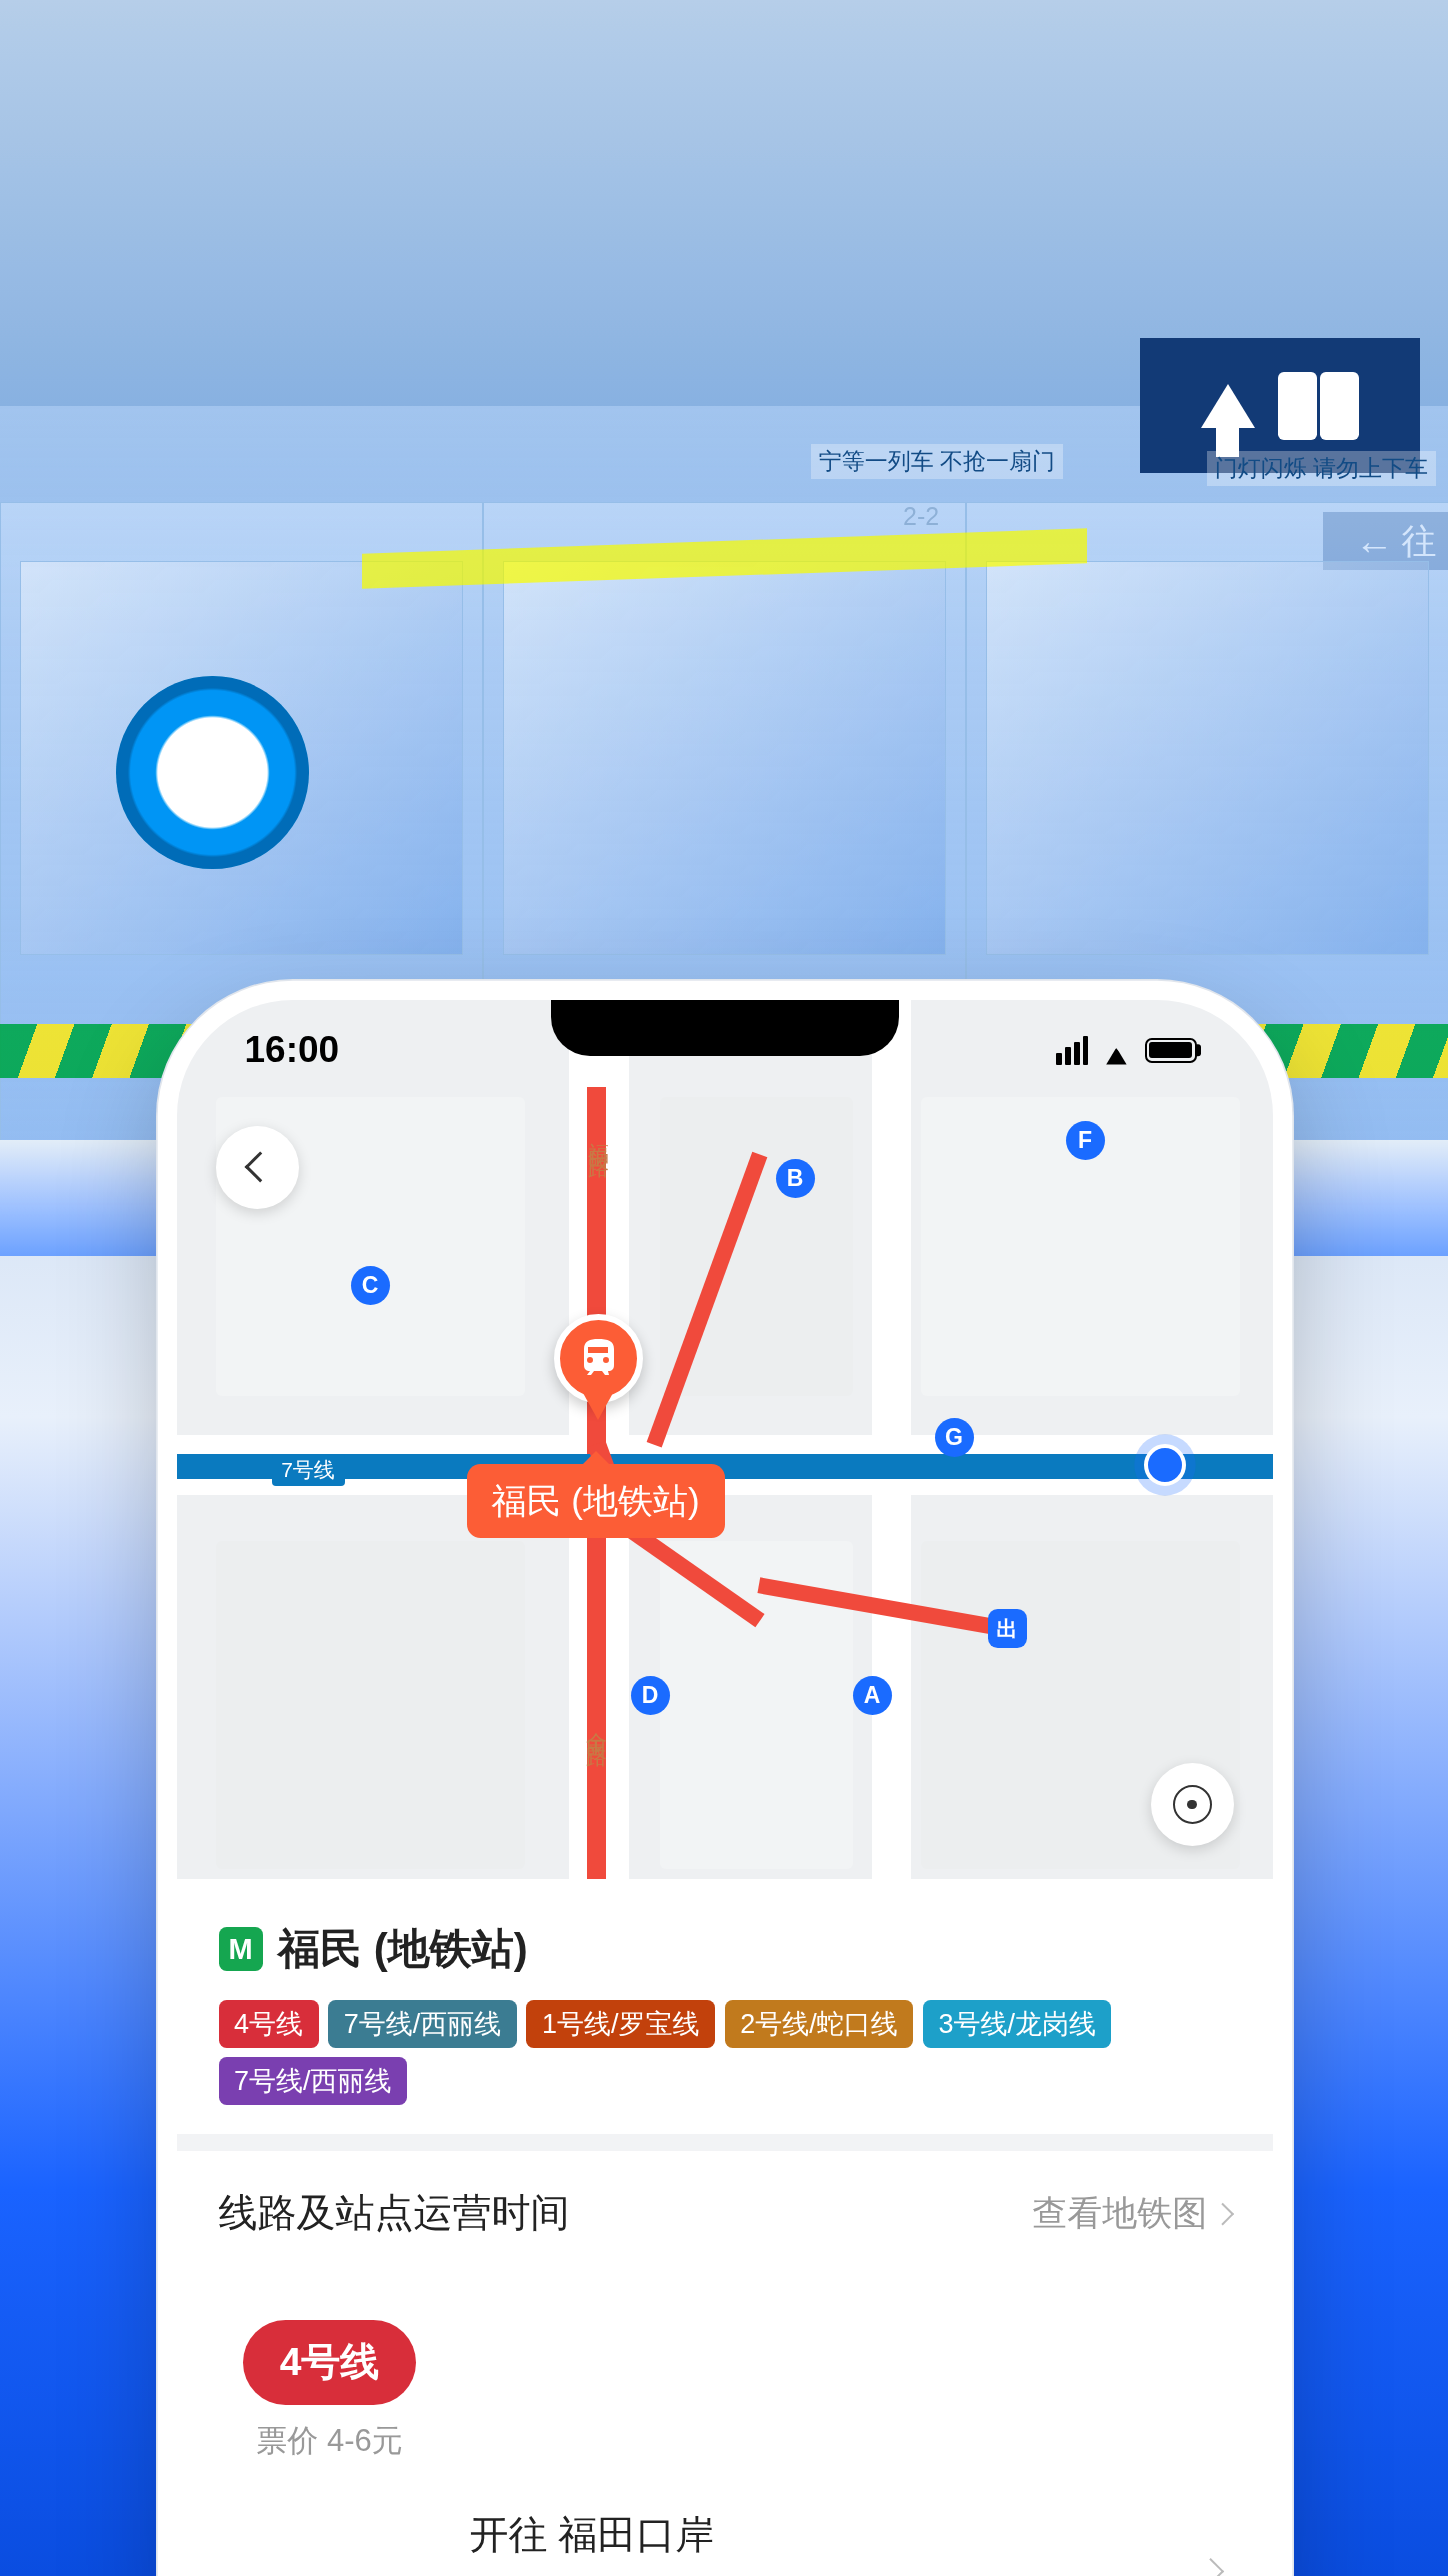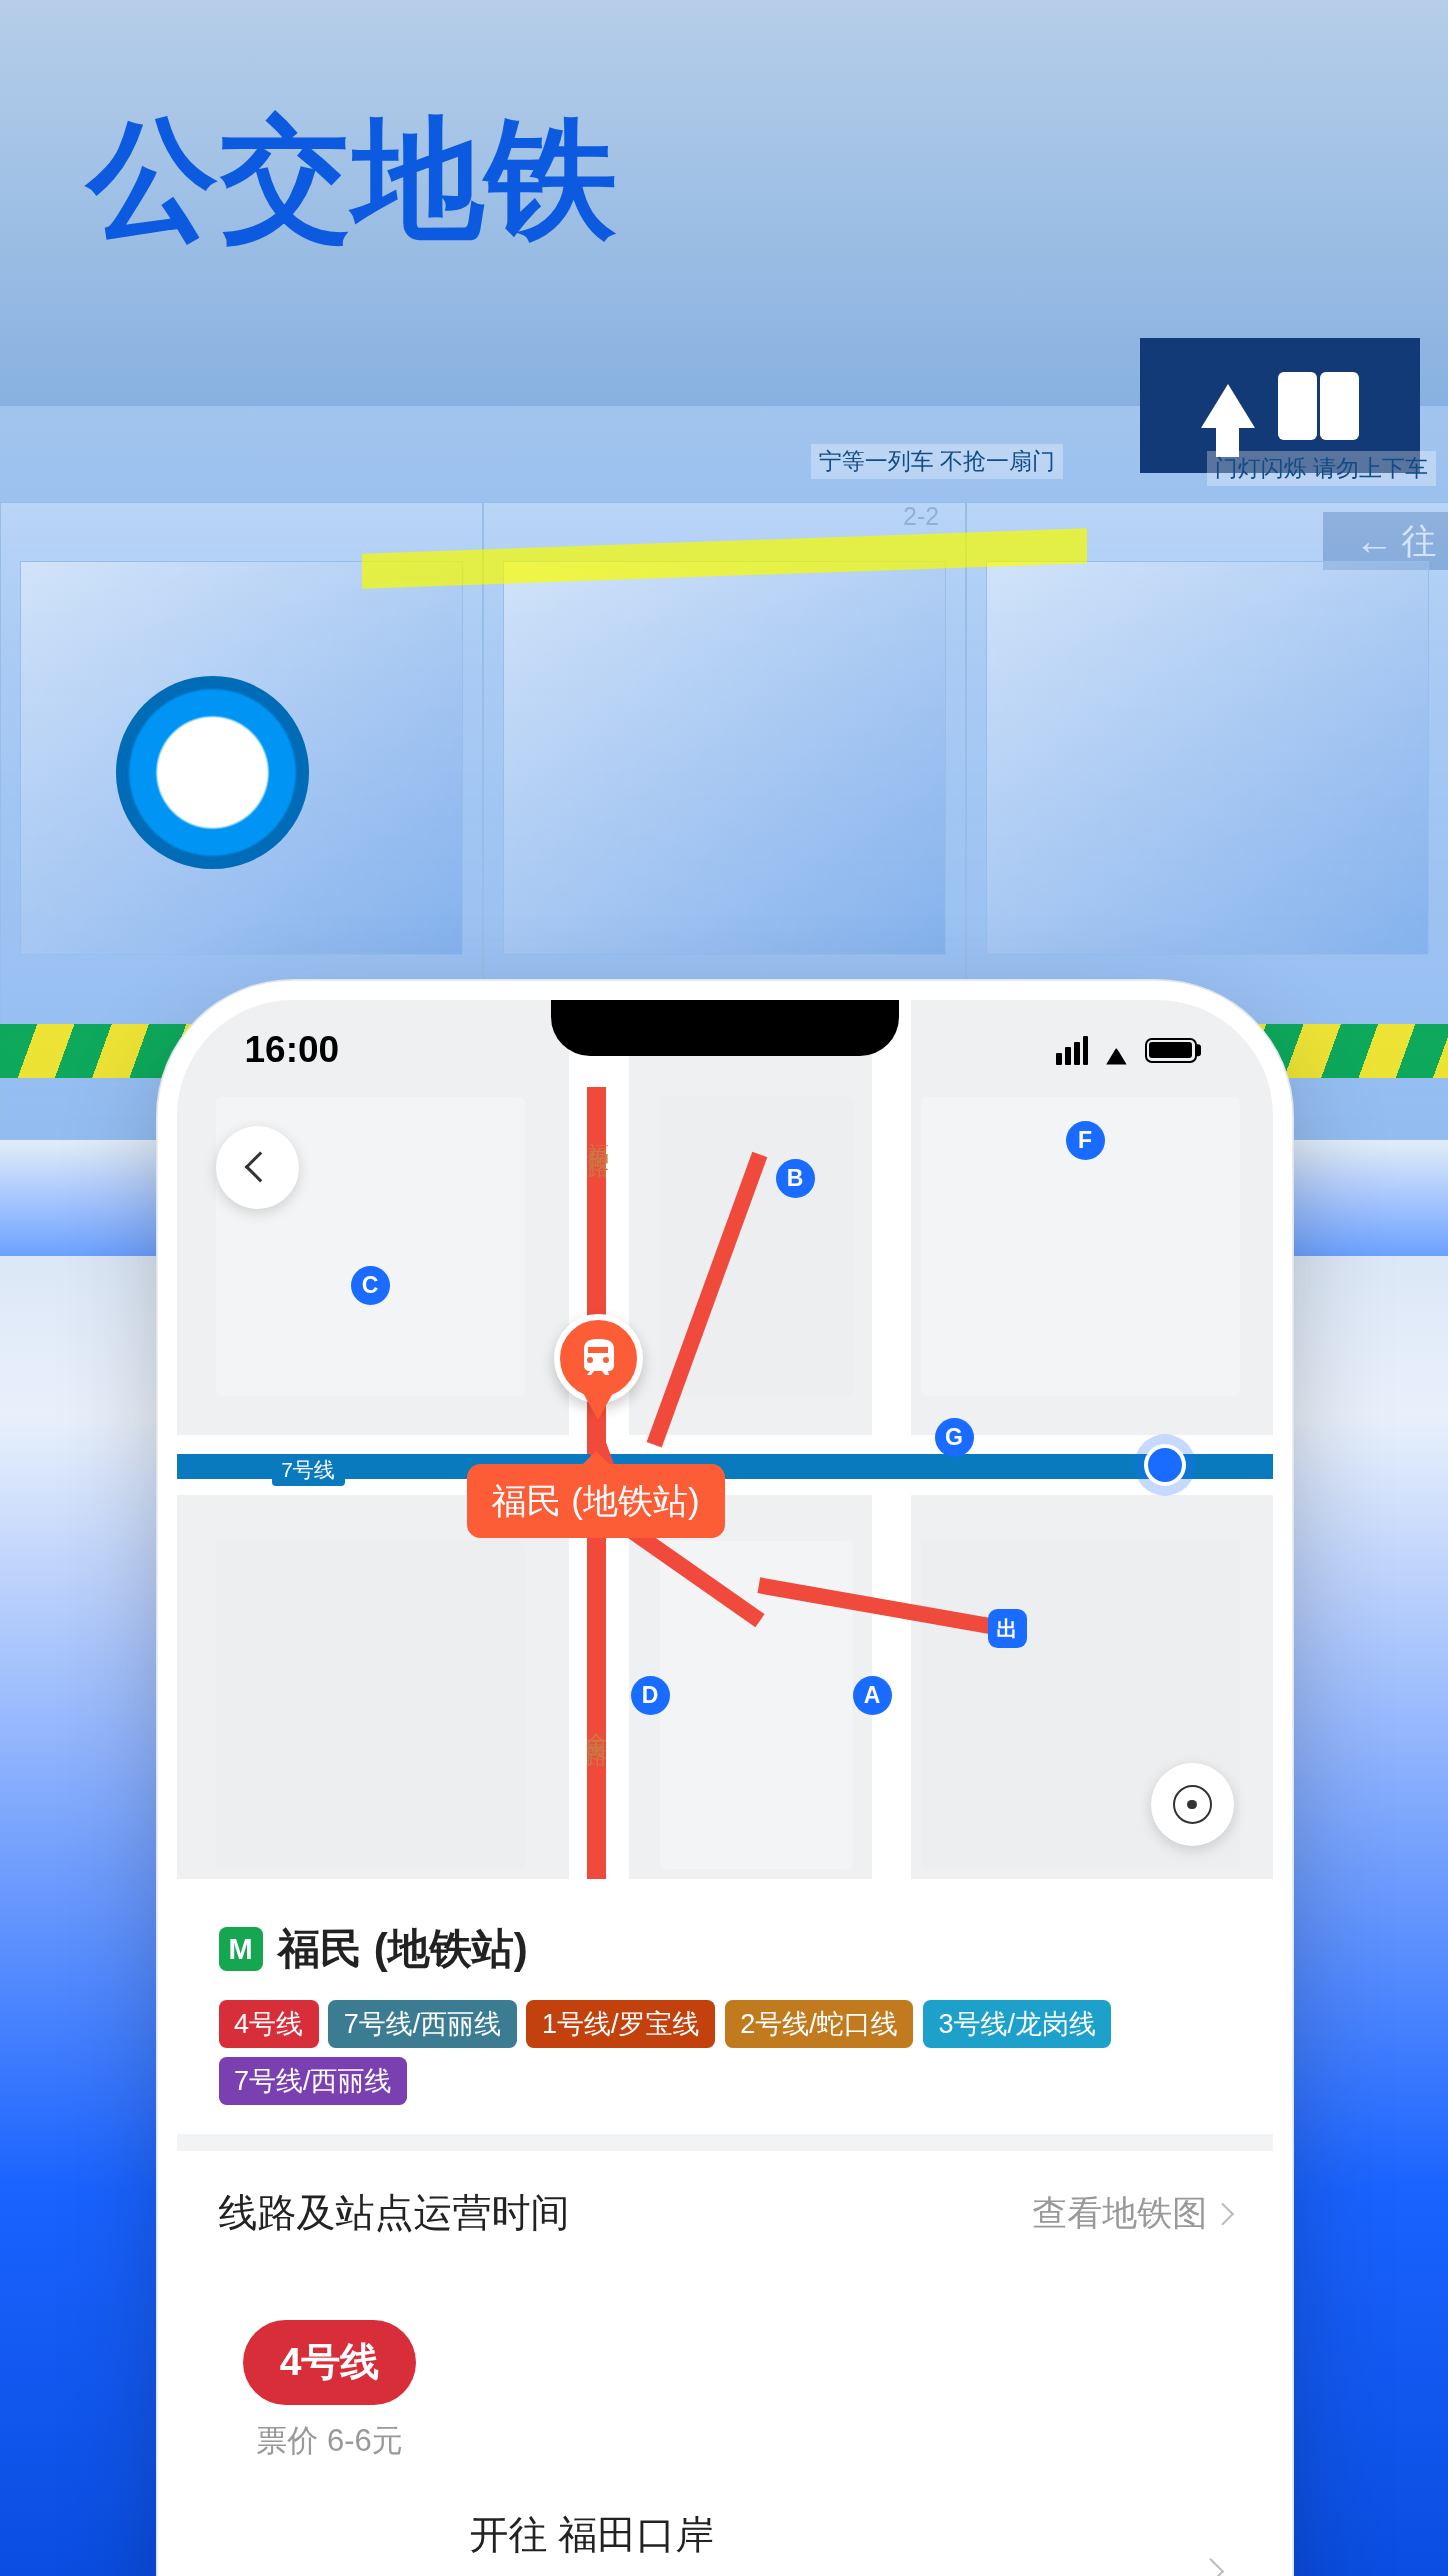--- a/index.html
+++ b/index.html
@@ -446,21 +446,21 @@
       <div class="train-panel"></div>
       <div class="train-panel"></div>
     <div class="train-banner"></div>
   </div>
   <div class="circle-logo">蓝色<br>8</div>
   <div class="train-strip"></div>
   <div class="platform-floor"></div>
 </div>
 
 <div class="promo-title">
-  <span>公交地铁</span><br>
+  <br>
 </div>
 
 <div class="phone">
   <div class="notch"></div>
   <div class="status-bar">
     <span>16:00</span>
     <div class="status-icons">
       <div class="sig-bars">
           <span></span>
           <span></span>
@@ -536,21 +536,21 @@
     <div class="sep"></div>
 
     <div class="section-row">
       <div class="section-title">线路及站点运营时间</div>
       <div class="section-link">查看地铁图</div>
     </div>
 
     <div class="route-row">
       <div class="route-col1">
         <div class="line-pill">4号线</div>
-        <div class="fare">票价 6-6元</div>
+        <div class="fare">票价 4-6元</div>
       </div>
     </div>
 
     <div class="route-row">
       <div class="route-col1"></div>
       <div class="route-col2" style="border-bottom:none">
         <div class="dest">开往 福田口岸</div>
 
       </div>
     </div>

